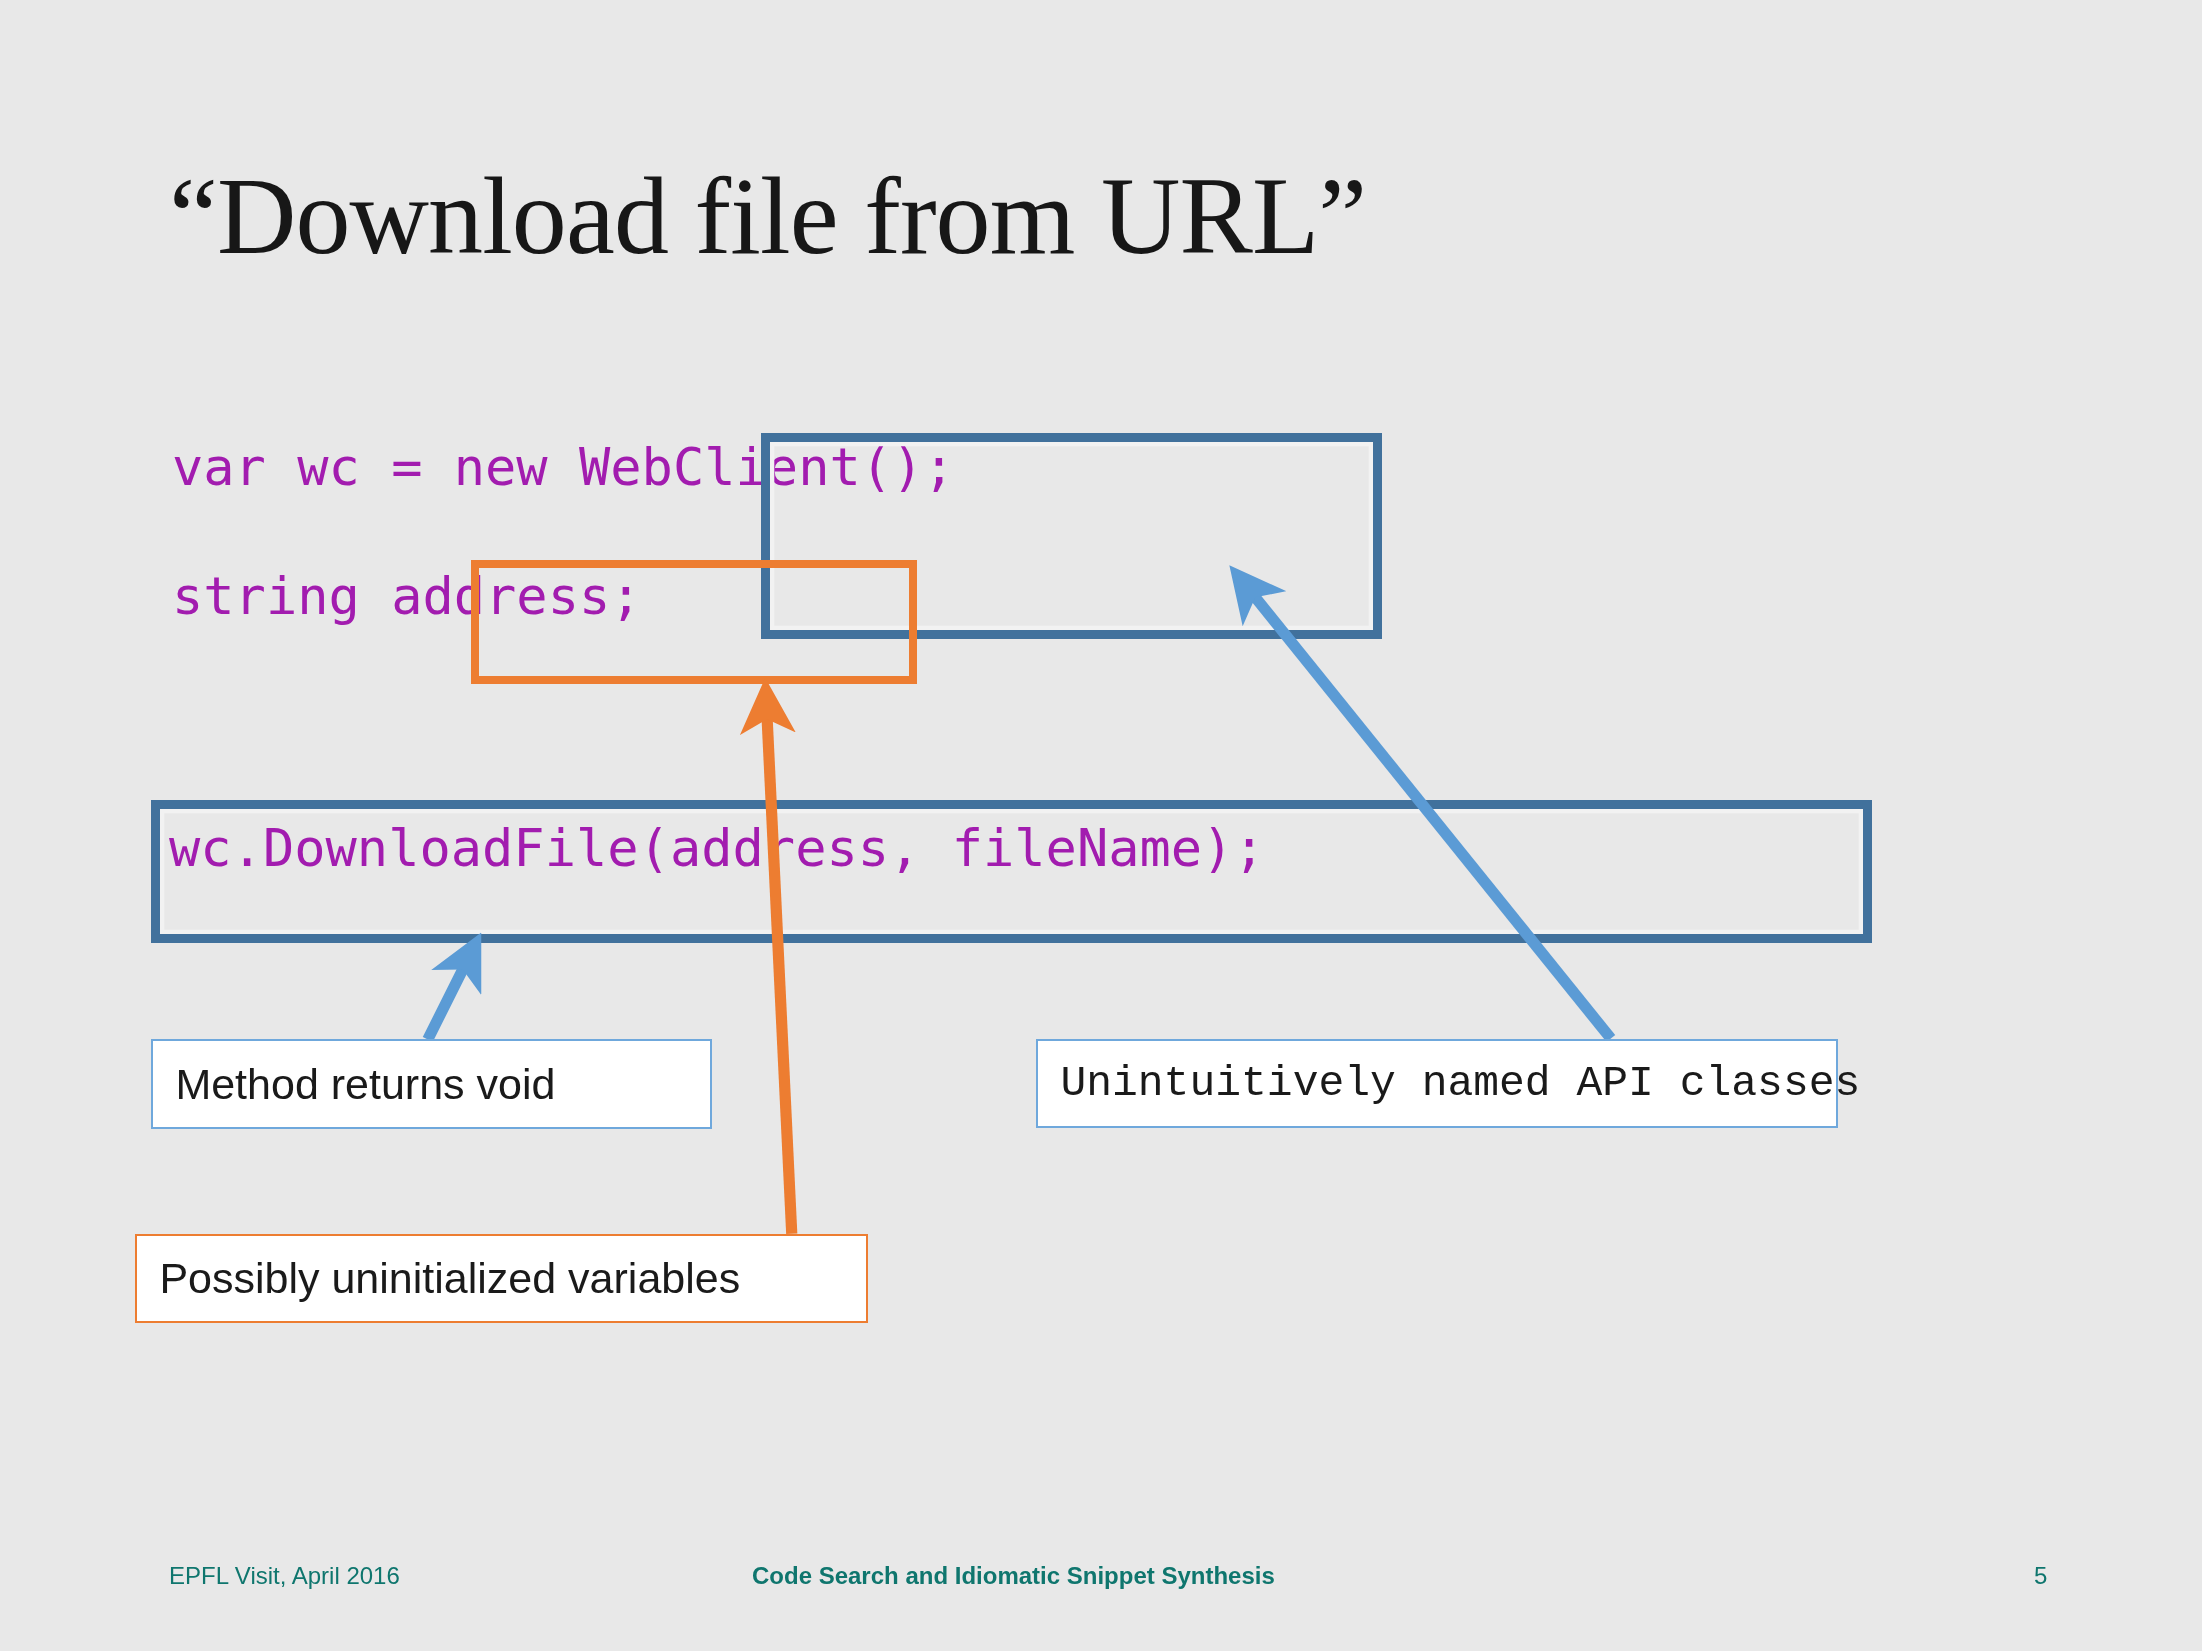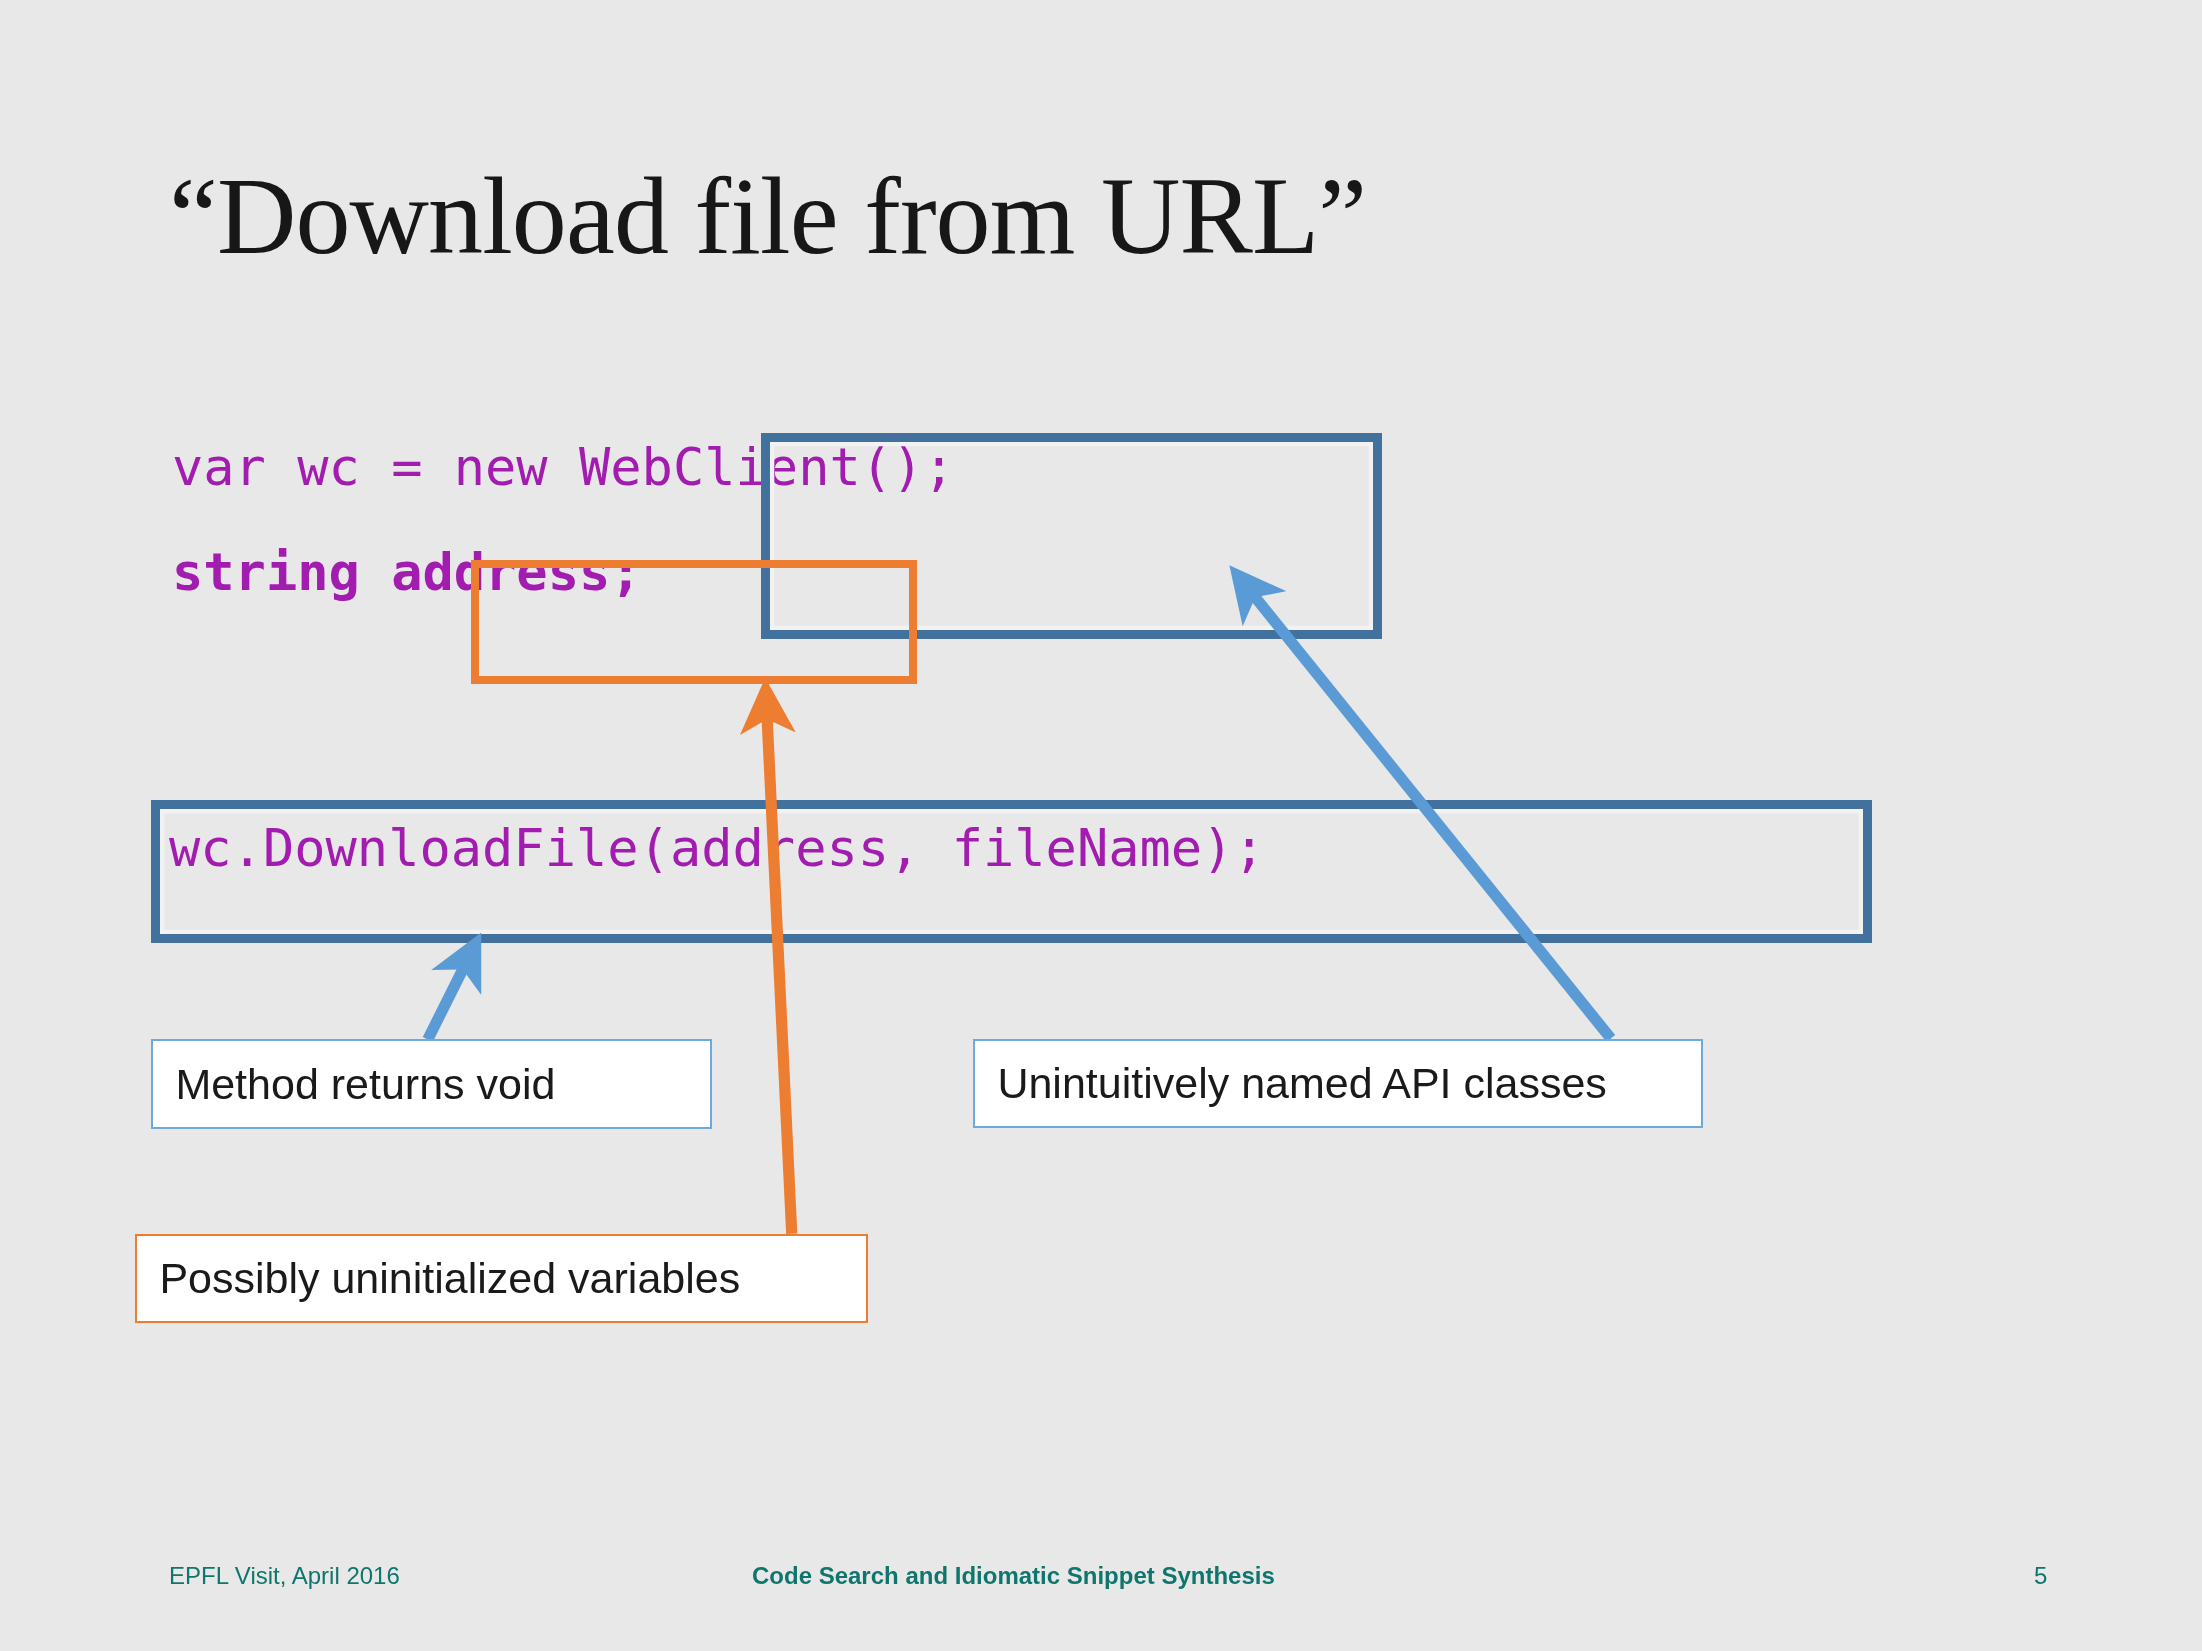--- a/index.html
+++ b/index.html
@@ -36,21 +36,21 @@
     position: absolute;
     left: 172px;
     font-family: "DejaVu Sans Mono", "Liberation Mono", monospace;
     font-size: 52px;
     line-height: 1;
     color: #a21caf;
     white-space: pre;
     letter-spacing: 0px;
   }
   #code-line-1 { top: 441px; }
-  #code-line-2 { top: 546px; font-weight: bold; }
+  #code-line-2 { top: 570px; }
   #code-line-3 { top: 695px; }
   #code-line-4 { top: 822px; left: 169px; }
 
   
   .hl-box {
     position: absolute;
     box-sizing: border-box;
     background: transparent;
   }
 
@@ -95,25 +95,26 @@
     white-space: nowrap;
   }
   #callout-void {
     left: 151px;
     top: 1039px;
     width: 561px;
     height: 90px;
     border: 2.6px solid #6FA8DC;
   }
   #callout-api {
-    left: 973px;
+    left: 1036px;
     top: 1039px;
-    width: 730px;
+    width: 802px;
     height: 89px;
     border: 2.6px solid #6FA8DC;
+    font-family: Liberation Mono, monospace;
   }
   #callout-uninit {
     left: 135px;
     top: 1234px;
     width: 733px;
     height: 89px;
     border: 2.6px solid #ED7D31;
   }
 
   

